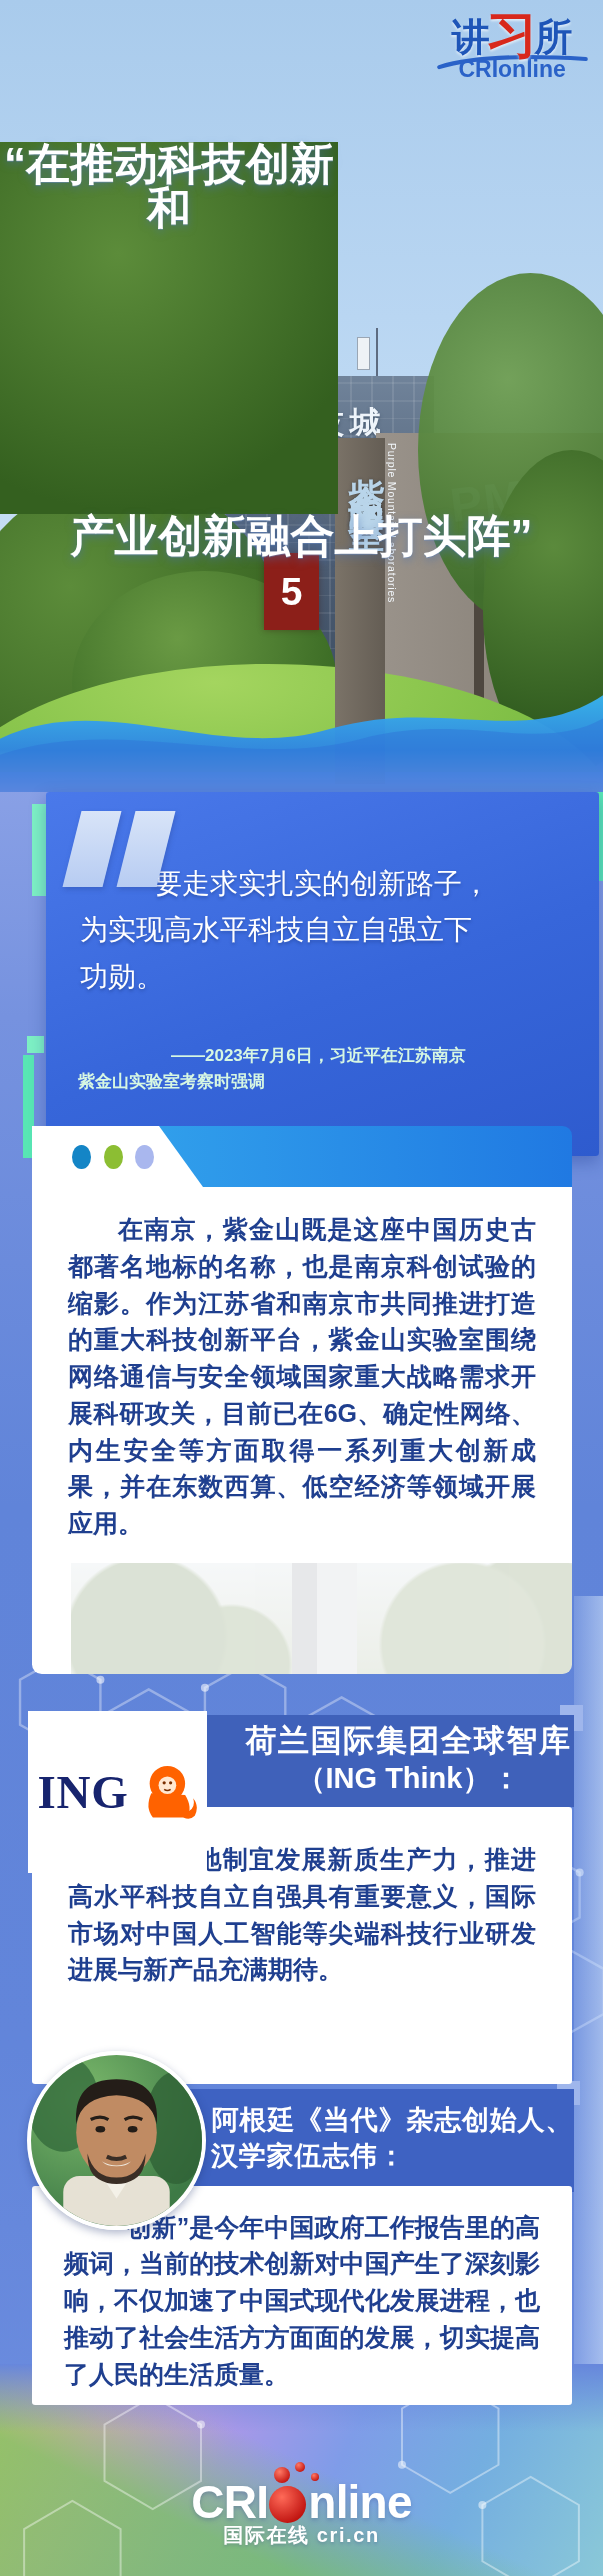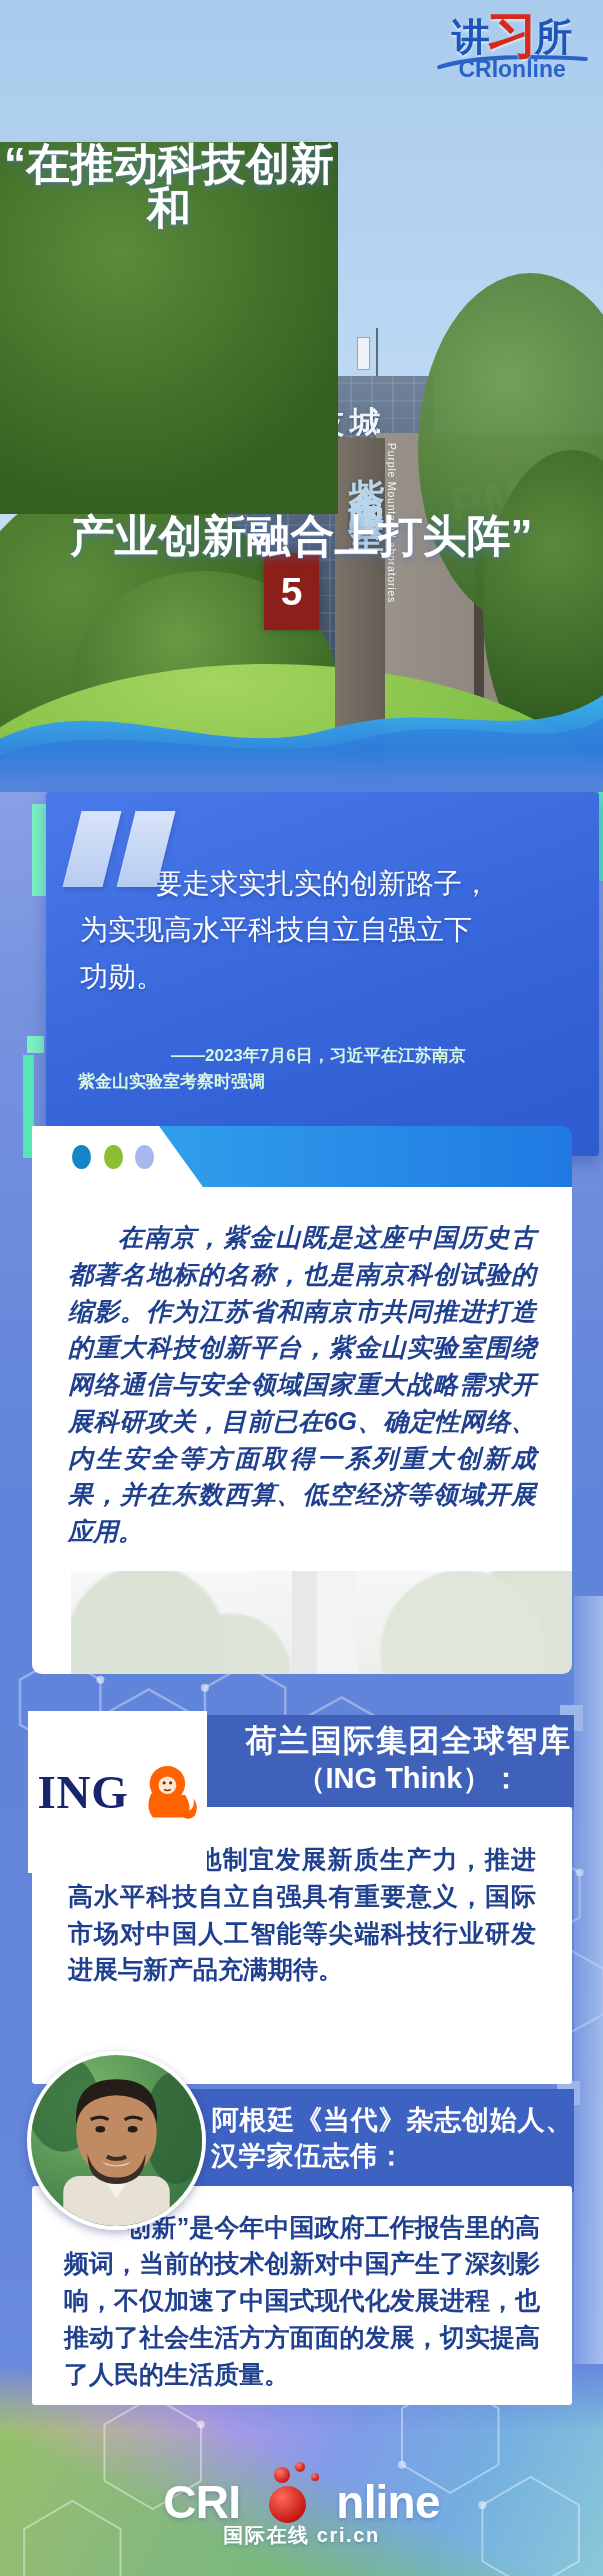--- a/index.html
+++ b/index.html
@@ -88,21 +88,21 @@
   .icard-tab{position:absolute;left:32px;top:1126px;width:173px;height:61px;z-index:4;background:#ffffff;
       clip-path:polygon(0 0,127px 0,171px 61px,0 61px);}
   .dot{position:absolute;width:18.5px;height:24px;border-radius:50%;top:18.5px;}
   .dot.d1{left:40px;background:#1485c6;}
   .dot.d2{left:72px;background:#8cbe33;}
   .dot.d3{left:103px;background:#a9b7ee;}
   .icard-body{position:absolute;left:32px;top:1187px;width:540px;height:487px;z-index:3;
       background:#ffffff;border-radius:0 0 9.7px 9.7px;overflow:hidden;}
   .para{font-size:25px;font-weight:700;color:#1f3f8f;line-height:1.47;
       text-indent:2em;text-align:justify;}
-  .icard-text{margin:32px 36px 0;font-style:italic;}
+  .icard-text{margin:24px 36px 0;}
   .icard-photo{margin:21px 0 0 39px;width:502px;height:135px;opacity:.33;
       background:
         linear-gradient(90deg,transparent 44%,#b8bcc0 44% 49%,#d8dcde 49% 57%,transparent 57%),
         radial-gradient(circle at 15% 55%,#93a882 0 18%,transparent 19%),
         radial-gradient(circle at 32% 75%,#9cb08a 0 16%,transparent 17%),
         radial-gradient(circle at 78% 60%,#a3b490 0 20%,transparent 21%),
         radial-gradient(circle at 92% 45%,#97aa84 0 15%,transparent 16%),
         linear-gradient(180deg,#e3e9ec 0%,#d4dbd2 45%,#bcc8ae 100%);}
 
   
@@ -128,21 +128,21 @@
       background:radial-gradient(circle at 30% 25%,#7cba6c,#3e7a46 75%);box-shadow:0 3.2px 8px rgba(30,50,110,.35);}
 
   
   .footer{position:absolute;left:0;top:2364px;width:603px;height:212px;
       background:
         linear-gradient(180deg,#6787dc 0%,rgba(103,135,220,0) 32%),
         linear-gradient(205deg,rgba(120,200,95,0) 48%,rgba(118,195,90,.75) 72%),
         linear-gradient(115deg,#f2bd8a 0%,#dfa4c9 18%,#a698e8 38%,#7f9ce8 55%,#74aee0 75%,#8ac8d8 100%);
       overflow:hidden;}
   .cri-row{position:absolute;top:111px;left:0;width:100%;display:flex;align-items:center;
-      justify-content:center;color:#fff;font-weight:800;z-index:2;gap:28px;}
+      justify-content:center;color:#fff;font-weight:800;z-index:2;}
   .cri-txt{font-size:46px;letter-spacing:-0.8px;text-shadow:0 1.6px 4px rgba(60,80,140,.35);}
   .cri-o{position:relative;width:37px;height:37px;border-radius:50%;margin:4.8px 2.4px 0 0.8px;
       background:radial-gradient(circle at 35% 30%,#ff6a58,#c01410 75%);}
   .cri-o .s1,.cri-o .s2,.cri-o .s3{position:absolute;border-radius:50%;
       background:radial-gradient(circle at 35% 30%,#ff7a66,#c51712 75%);}
   .s1{width:16px;height:16px;left:4.8px;top:-19.3px;}
   .s2{width:10.5px;height:10.5px;left:26px;top:-24px;}
   .s3{width:8px;height:8px;left:42px;top:-13px;}
   .cri-tag{position:absolute;top:158px;left:0;width:100%;text-align:center;color:#fff;
       font-weight:800;font-size:20px;letter-spacing:1.6px;z-index:2;text-shadow:0 1.6px 3.2px rgba(60,80,140,.3);}

